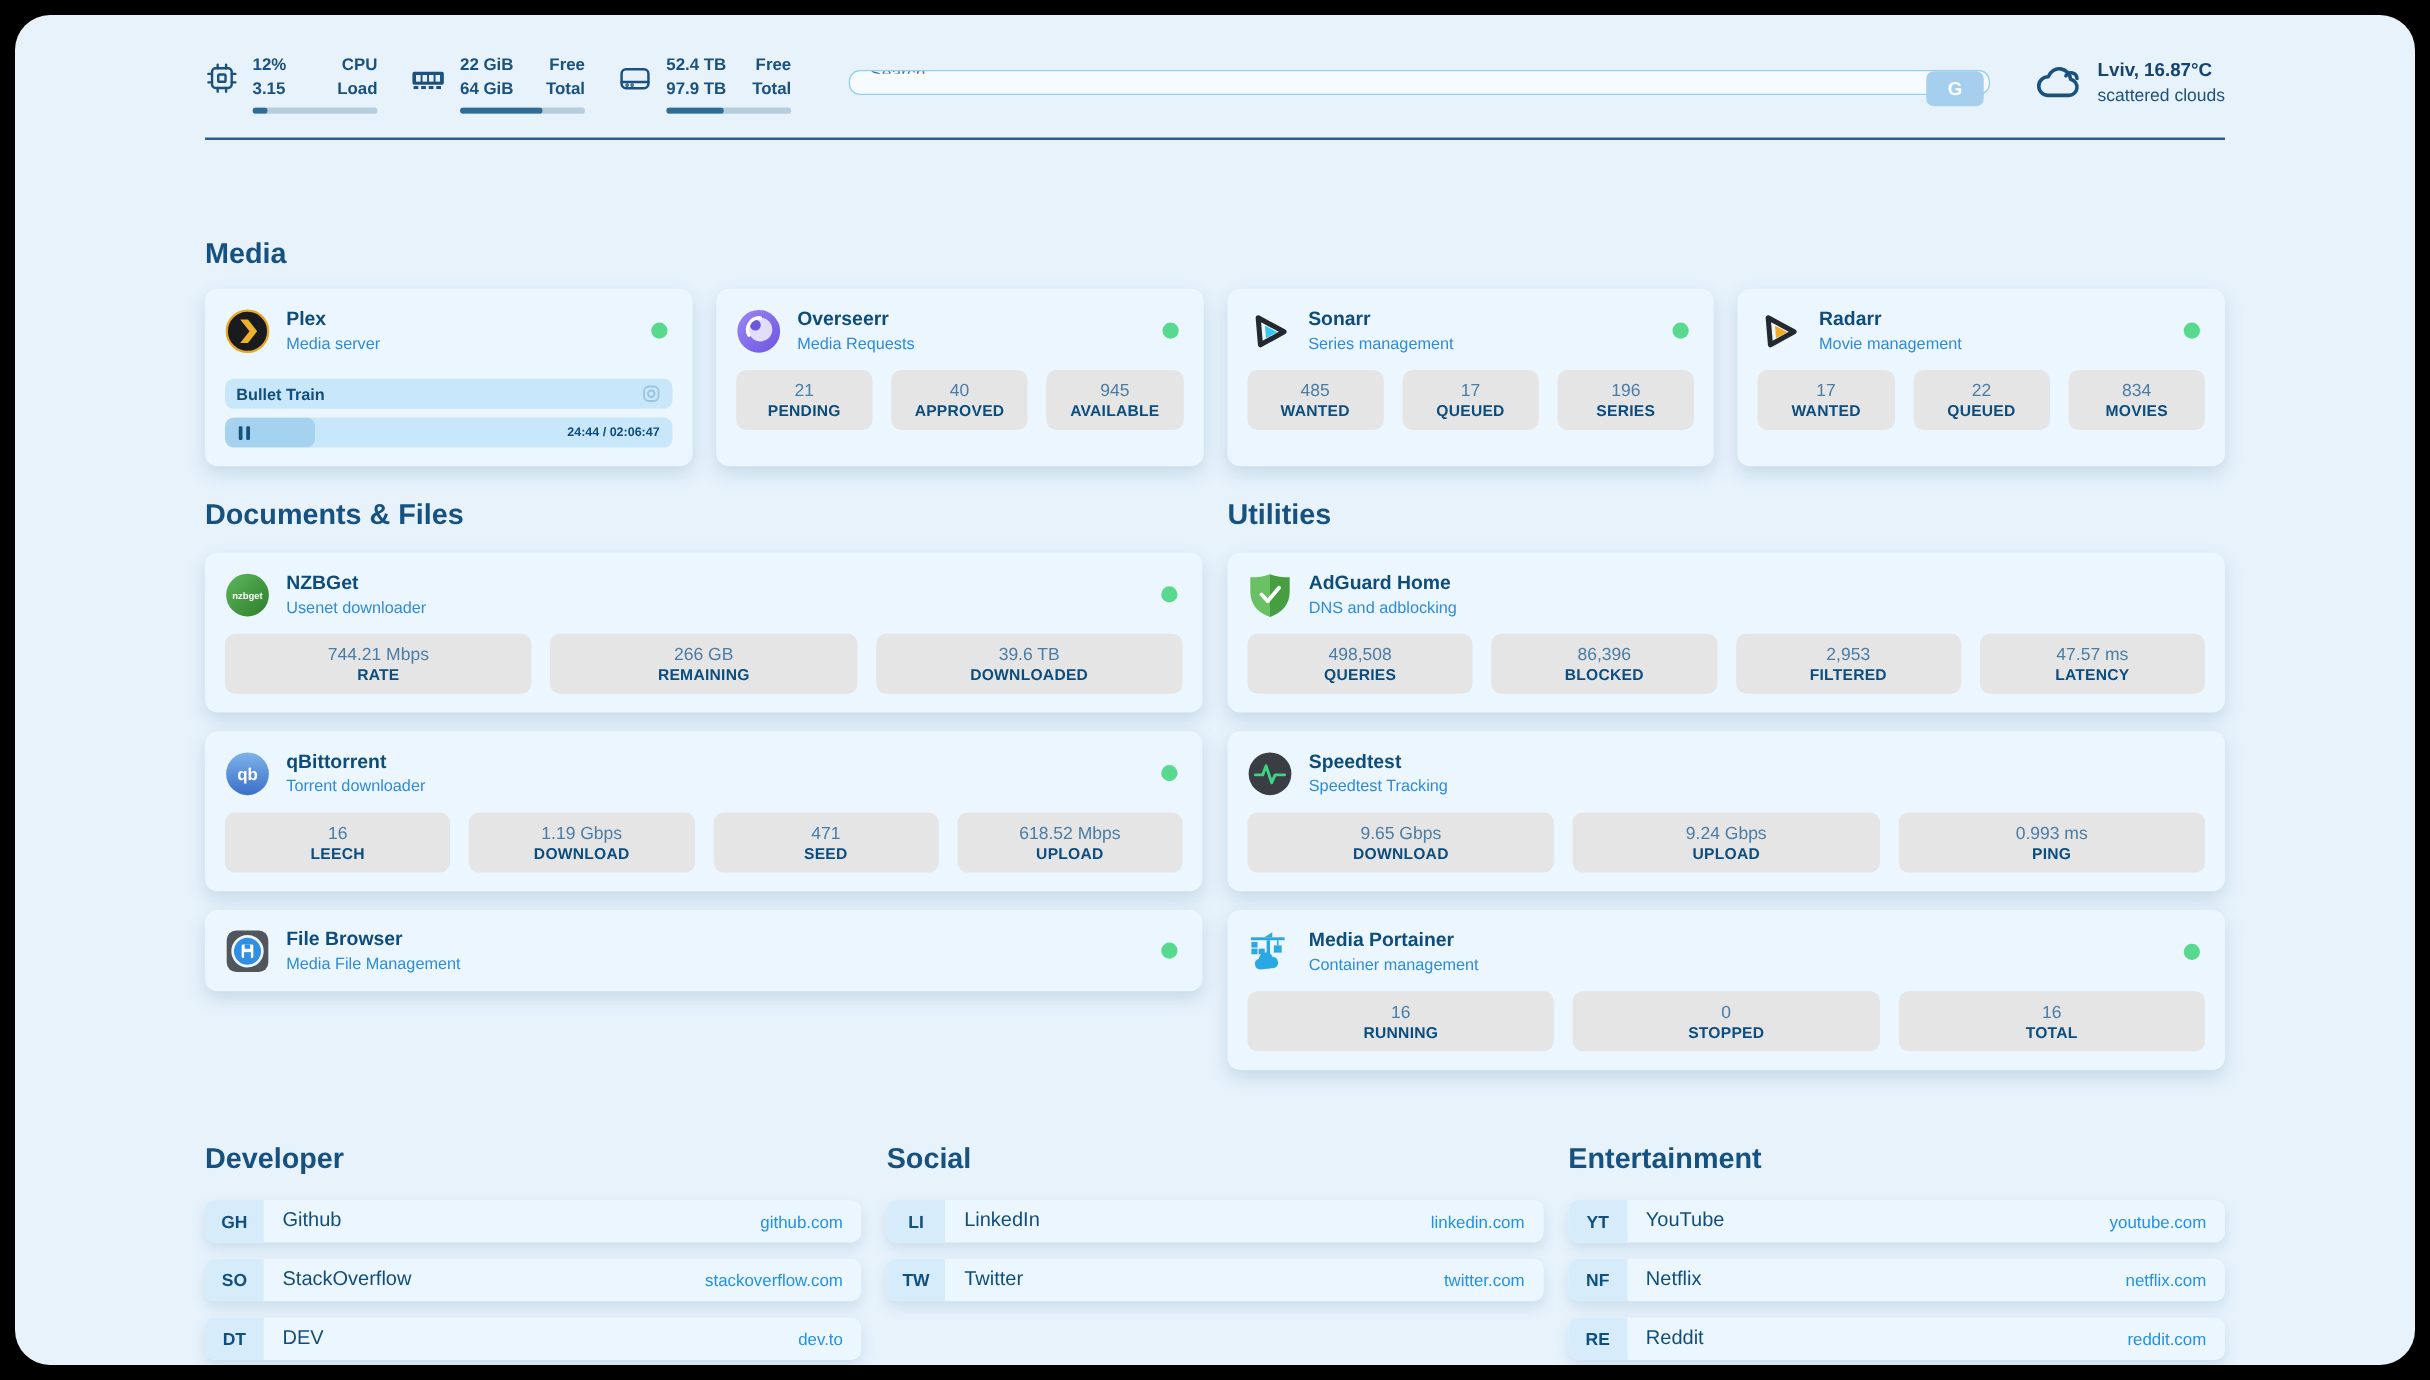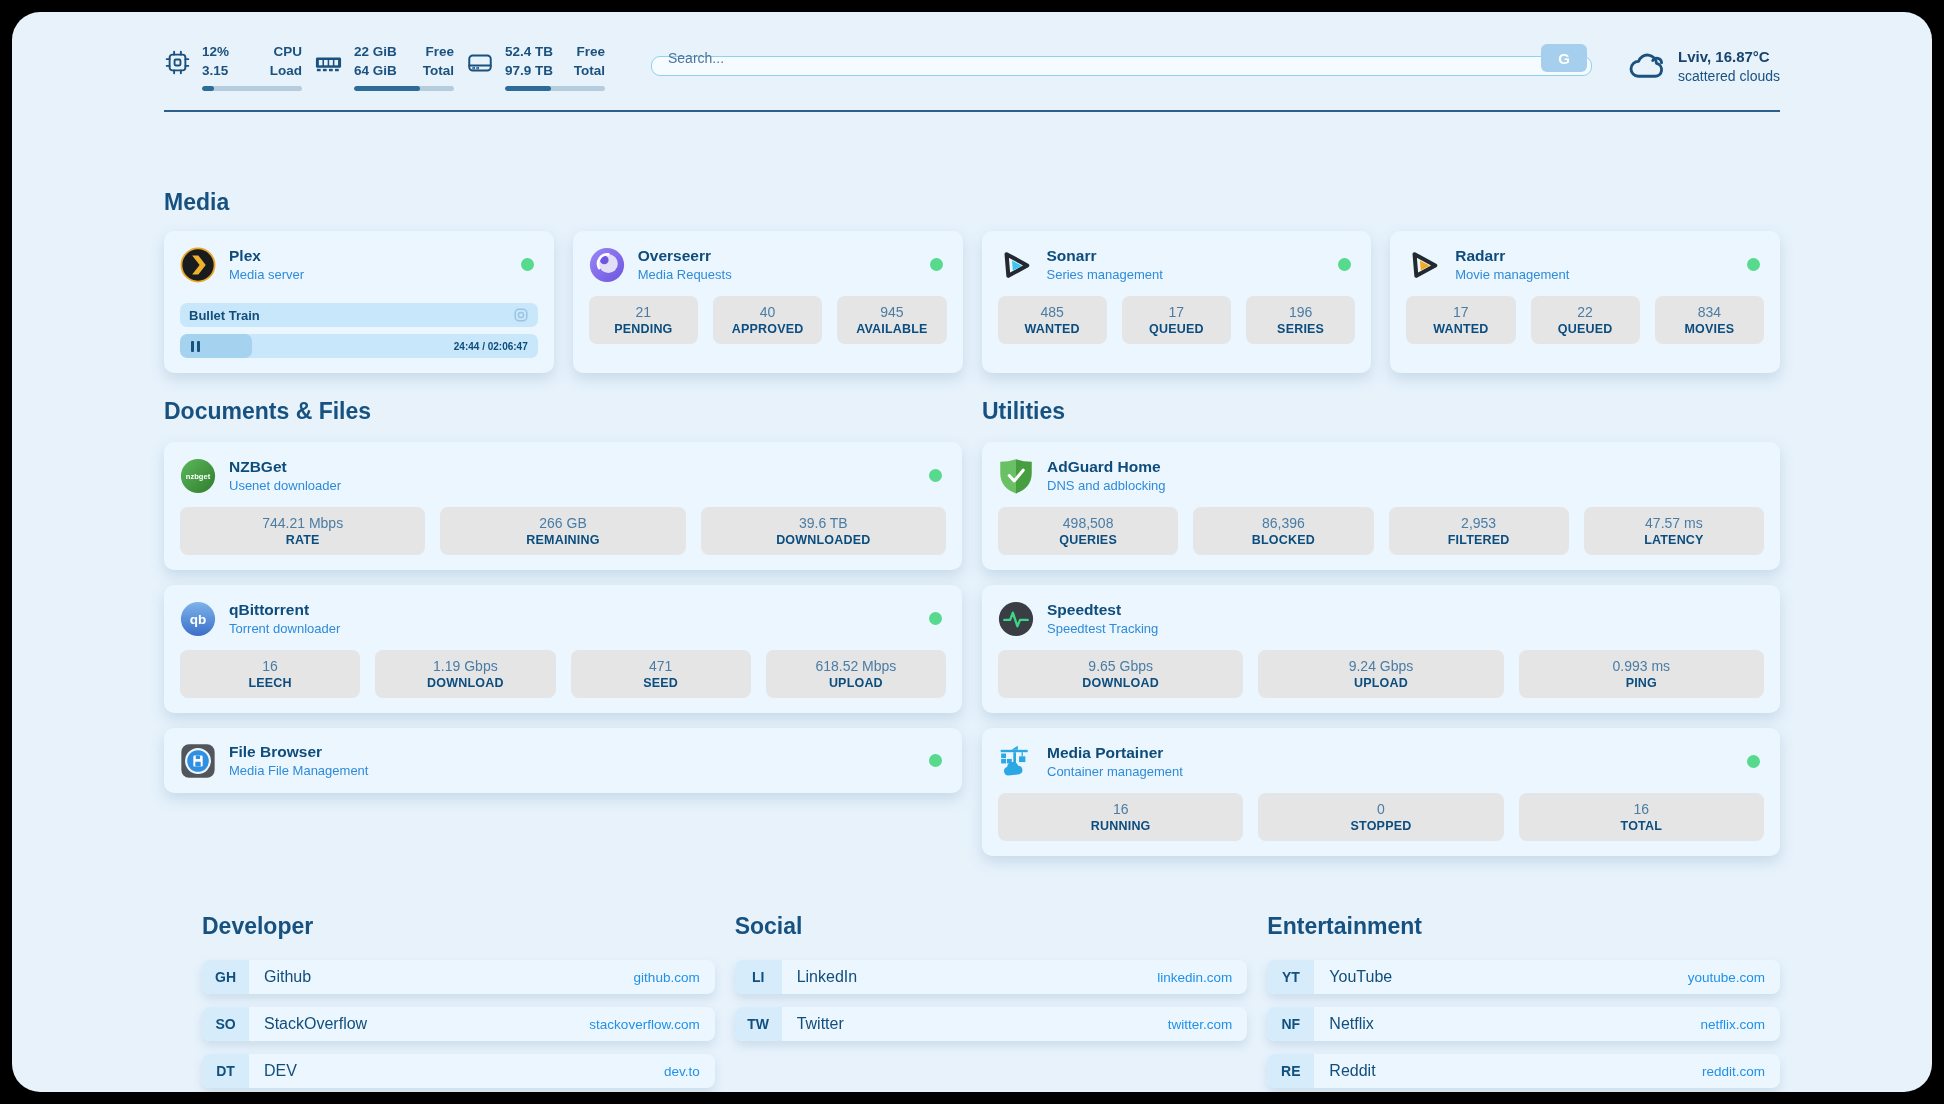--- a/index.html
+++ b/index.html
@@ -2,31 +2,31 @@
 <html><head>
 <meta charset="utf-8">
 <style>
   html,body{margin:0;padding:0;background:#000;}
   body{width:1944px;height:1104px;position:relative;font-family:"Liberation Sans",sans-serif;overflow:hidden;}
   .panel{position:absolute;left:12px;top:12px;right:12px;bottom:12px;background:#e7f2fb;border-radius:28px;
          padding:0 152px;box-sizing:border-box;overflow:hidden;}
 
   
   .topbar{display:flex;align-items:center;margin-top:26px;height:56px;}
-  .monitors{display:flex;gap:12px;align-items:flex-end;flex:none;}
+  .monitors{display:flex;gap:26px;align-items:flex-end;flex:none;}
   .monitor{display:flex;align-items:flex-start;gap:11px;}
   .m-icon{margin-top:7px;flex:none;display:block;}
   .m-body{width:100px;}
   .m-rows{display:flex;justify-content:space-between;font-size:13.5px;font-weight:600;color:#1b517e;line-height:19px;}
   .m-col-r{text-align:right;}
   .m-bar{height:5px;border-radius:3px;background:#b6cdde;margin-top:6px;overflow:hidden;}
   .m-fill{height:100%;background:#2d6b99;border-radius:3px;}
 
   .searchbox{flex:1;margin:0 36px 0 46px;height:20px;background:#f6fbff;border:1.6px solid #8fd1f1;border-radius:9px;
-             display:flex;align-items:center;padding:0 4px 16px 14px;box-sizing:border-box;}
+             display:flex;padding:0 4px 16px 14px;box-sizing:border-box;}
   .searchbox input{flex:1;border:0;background:transparent;outline:0;font:14px "Liberation Sans",sans-serif;color:#1b517e;}
   .searchbox input::placeholder{color:#4b739d;}
   .g-btn{width:46px;height:28px;background:#a6cfed;border:0;border-radius:6px;color:#fff;font-weight:700;
          font-size:15px;font-family:"Liberation Sans",sans-serif;display:flex;align-items:center;justify-content:center;cursor:pointer;flex:none;}
 
   .weather{display:flex;align-items:center;gap:12px;flex:none;}
   .w-line1{font-size:15px;font-weight:600;color:#16446e;line-height:20px;}
   .w-line2{font-size:14px;color:#1b517e;line-height:19px;}
 
   .divider{border-top:2px solid #2c5f8e;margin-top:16px;}
@@ -62,21 +62,21 @@
   .np-pause i{width:3px;height:11px;background:#17517e;border-radius:1px;display:block;}
   .np-time{margin-left:auto;margin-right:10px;font-size:10px;font-weight:700;color:#0e4c7b;z-index:1;}
 
   .cols{display:grid;grid-template-columns:1fr 1fr;gap:20px;margin-top:24px;align-items:start;}
   .col .section-title{margin-bottom:16px;}
   .col .card{margin-top:15px;}
   .col .card:first-of-type{margin-top:0;}
   .card.slim{padding:14px 16px;}
 
   
-  .links{display:grid;grid-template-columns:repeat(3,1fr);gap:20px;margin-top:56px;align-items:start;margin-left:38px;}
+  .links{display:grid;grid-template-columns:repeat(3,1fr);gap:20px;margin-top:56px;align-items:start;}
   .link-row{display:flex;align-items:center;height:34px;background:#ecf6fe;border-radius:8px;
             box-shadow:0 5px 10px rgba(108,149,183,0.22);margin-top:13px;overflow:hidden;cursor:pointer;}
   .link-col .link-row:first-of-type{margin-top:19px;}
   .link-badge{width:47px;height:100%;background:#d7ecfb;display:flex;align-items:center;justify-content:center;
               font-size:14px;font-weight:700;color:#10507e;flex:none;}
   .link-name{margin-left:15px;font-size:16px;color:#114e7c;font-weight:500;}
   .link-url{margin-left:auto;margin-right:15px;font-size:13.5px;color:#2191e8;}
 </style>
 </head>
 <body>

